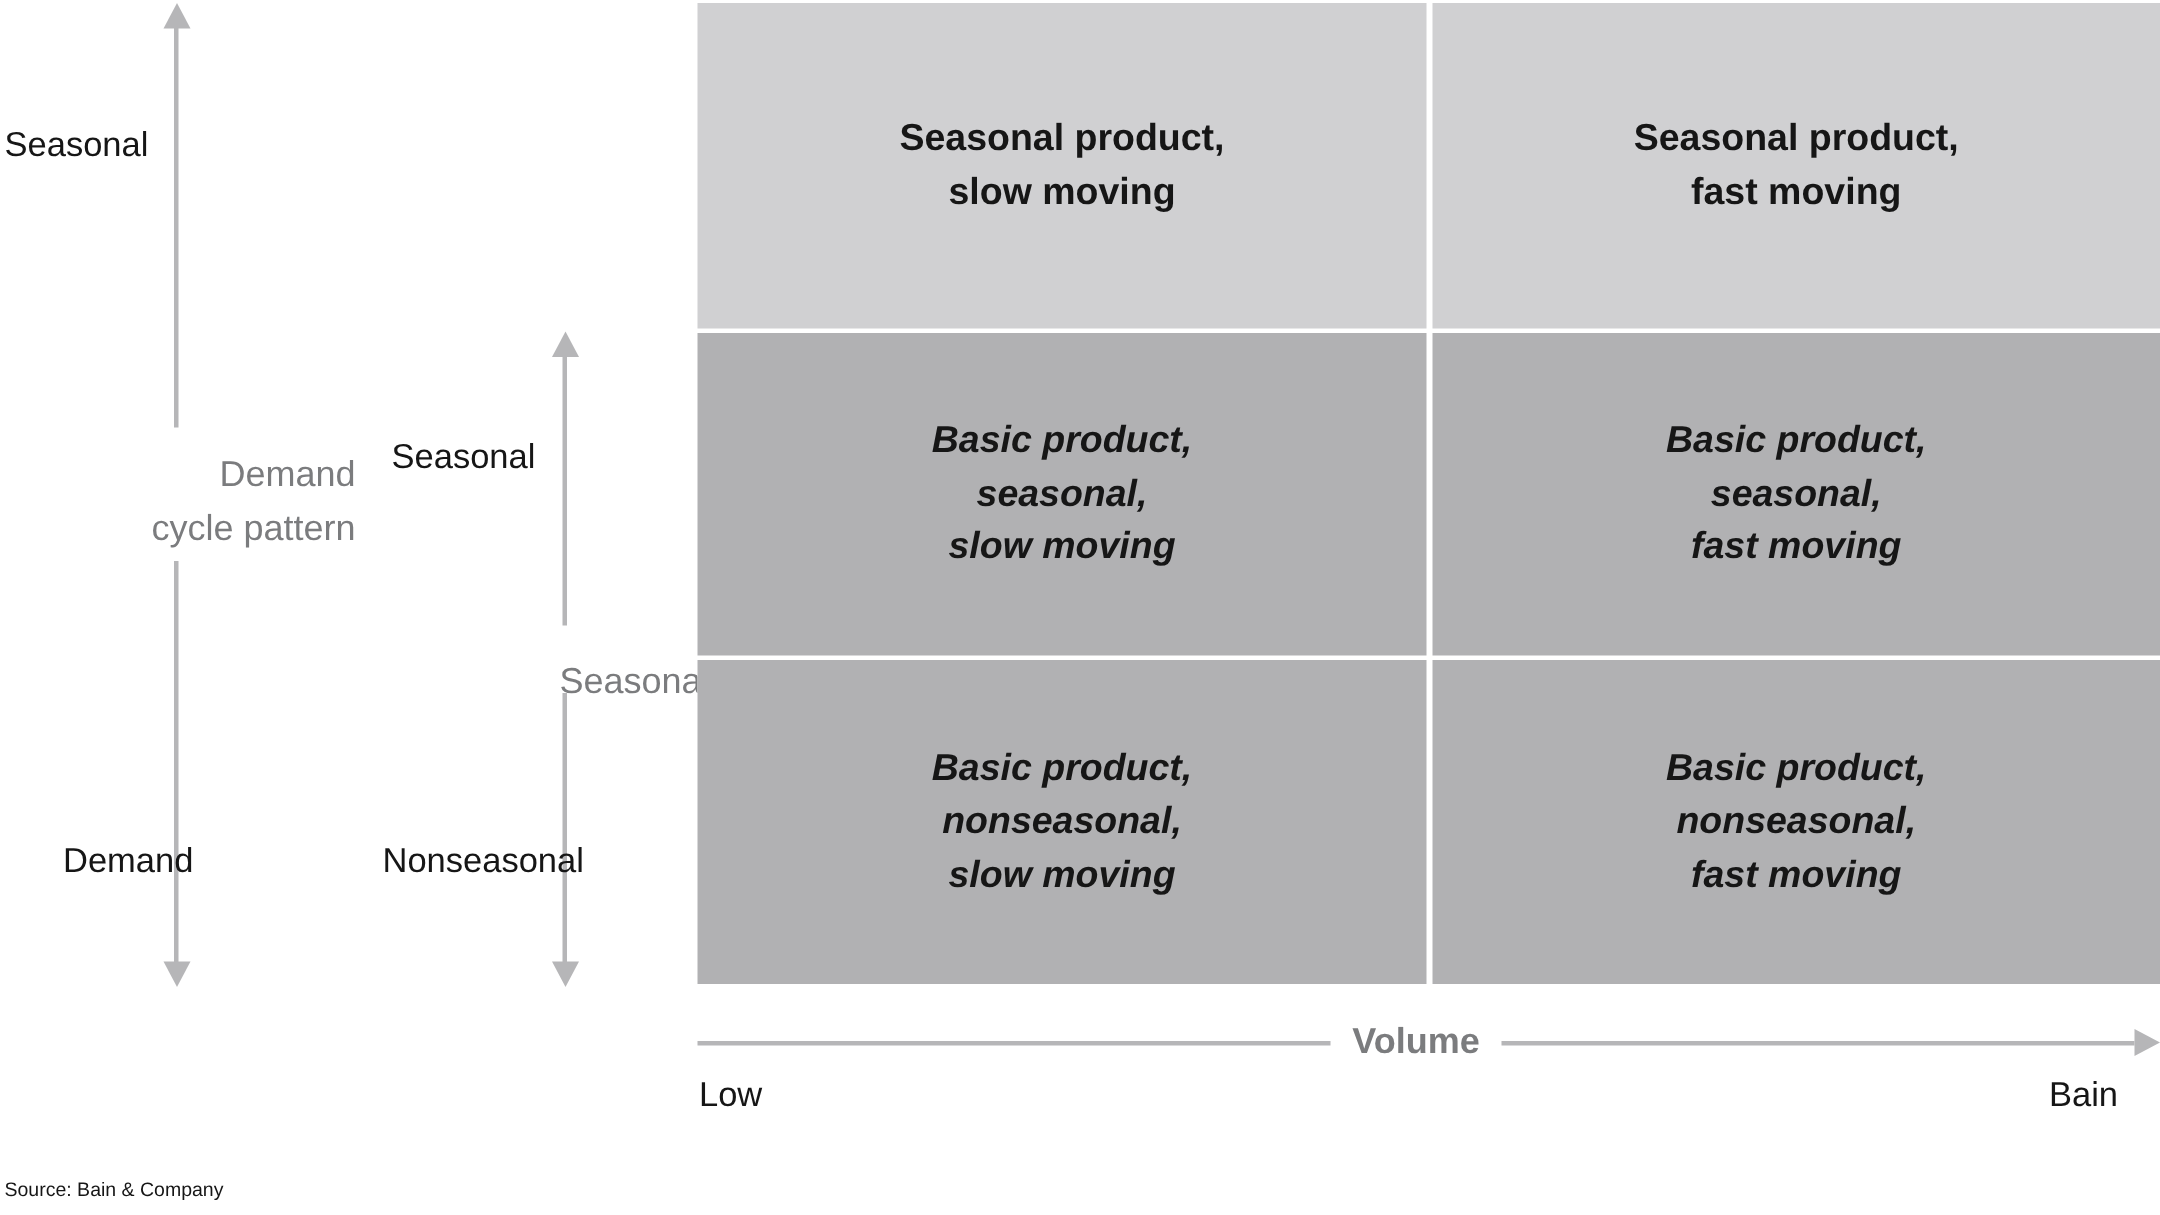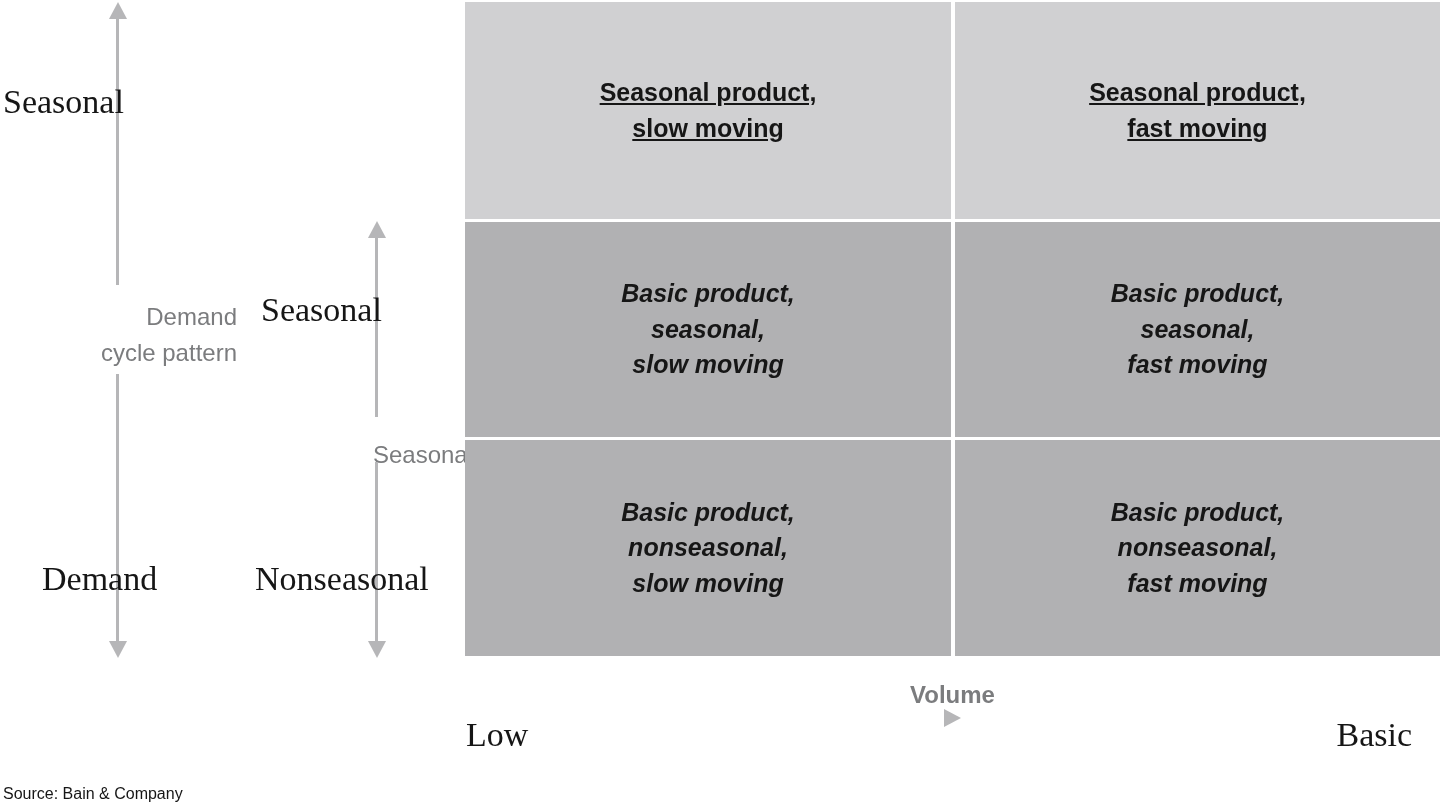--- a/index.html
+++ b/index.html
@@ -24,48 +24,48 @@
   .vline{position:absolute;width:3px;background:var(--arrow);}
   .head-up{position:absolute;width:0;height:0;
     border-left:9px solid transparent;border-right:9px solid transparent;
     border-bottom:17px solid var(--arrow);}
   .head-down{position:absolute;width:0;height:0;
     border-left:9px solid transparent;border-right:9px solid transparent;
     border-top:17px solid var(--arrow);}
   .head-right{width:0;height:0;
     border-top:9px solid transparent;border-bottom:9px solid transparent;
     border-left:17px solid var(--arrow);flex:0 0 auto;}
-  .axis-end-label{position:absolute;font-size:34px;color:var(--ink);white-space:nowrap;font-family:Liberation Serif, serif;}
+  .axis-end-label{position:absolute;font-size:23px;color:var(--ink);white-space:nowrap;}
   .axis-title{
     position:absolute;font-size:24px;font-weight:normal;color:var(--gray-label);
     text-align:right;white-space:pre-line;line-height:1.48;
   }
   
   .matrix{
     position:absolute;left:465px;top:2px;width:975px;height:654px;
     display:grid;grid-template-columns:486px 1fr;grid-template-rows:217px 215px 1fr;
     gap:3px 4px;background:var(--bg);
   }
   .cell{
     display:flex;align-items:center;justify-content:center;
     text-align:center;font-weight:bold;font-size:25px;line-height:1.42;
     white-space:pre-line;color:var(--ink);
   }
-  .cell.light{background:var(--cell-light);text-decoration:underline;}
+  .cell.light{background:var(--cell-light);}
   .cell.dark{background:var(--cell-dark);font-style:italic;}
   
   .volume-axis{
     position:absolute;left:465px;top:681px;width:975px;height:28px;
-    display:flex;align-items:center;flex-direction:column;
+    display:flex;align-items:center;
   }
   .hline{flex:1 1 auto;height:3px;background:var(--arrow);}
   .volume-title{
     flex:0 0 auto;margin:0 15px;font-size:24px;font-weight:bold;color:var(--gray-label);
   }
-  .source{position:absolute;left:3px;top:785px;font-size:16px;color:var(--ink);}
+  .source{position:absolute;left:3px;top:785px;font-size:13px;color:var(--ink);}
 </style>
 </head>
 <body>
 
 <div class="stage">
 
   <div>
     <div class="head-up" style="left:109px;top:2px;"></div>
     <div class="vline" style="left:116px;top:17px;height:268px;"></div>
     <div class="axis-title" style="left:0;top:299px;width:237px;">Demand
@@ -105,17 +105,17 @@
 fast moving</div>
   </div>
 
   <div class="volume-axis">
     <div class="hline"></div>
     <div class="volume-title">Volume</div>
     <div class="hline"></div>
     <div class="head-right"></div>
   </div>
   <div class="axis-end-label" style="left:466px;top:716px;text-align:right;">Low</div>
-  <div class="axis-end-label" style="right:28px;top:716px;left:auto;">Basic</div>
+  <div class="axis-end-label" style="right:28px;top:716px;left:auto;">Bain</div>
 
   <div class="source">Source: Bain &amp; Company</div>
 
 </div>
 
 </body></html>

